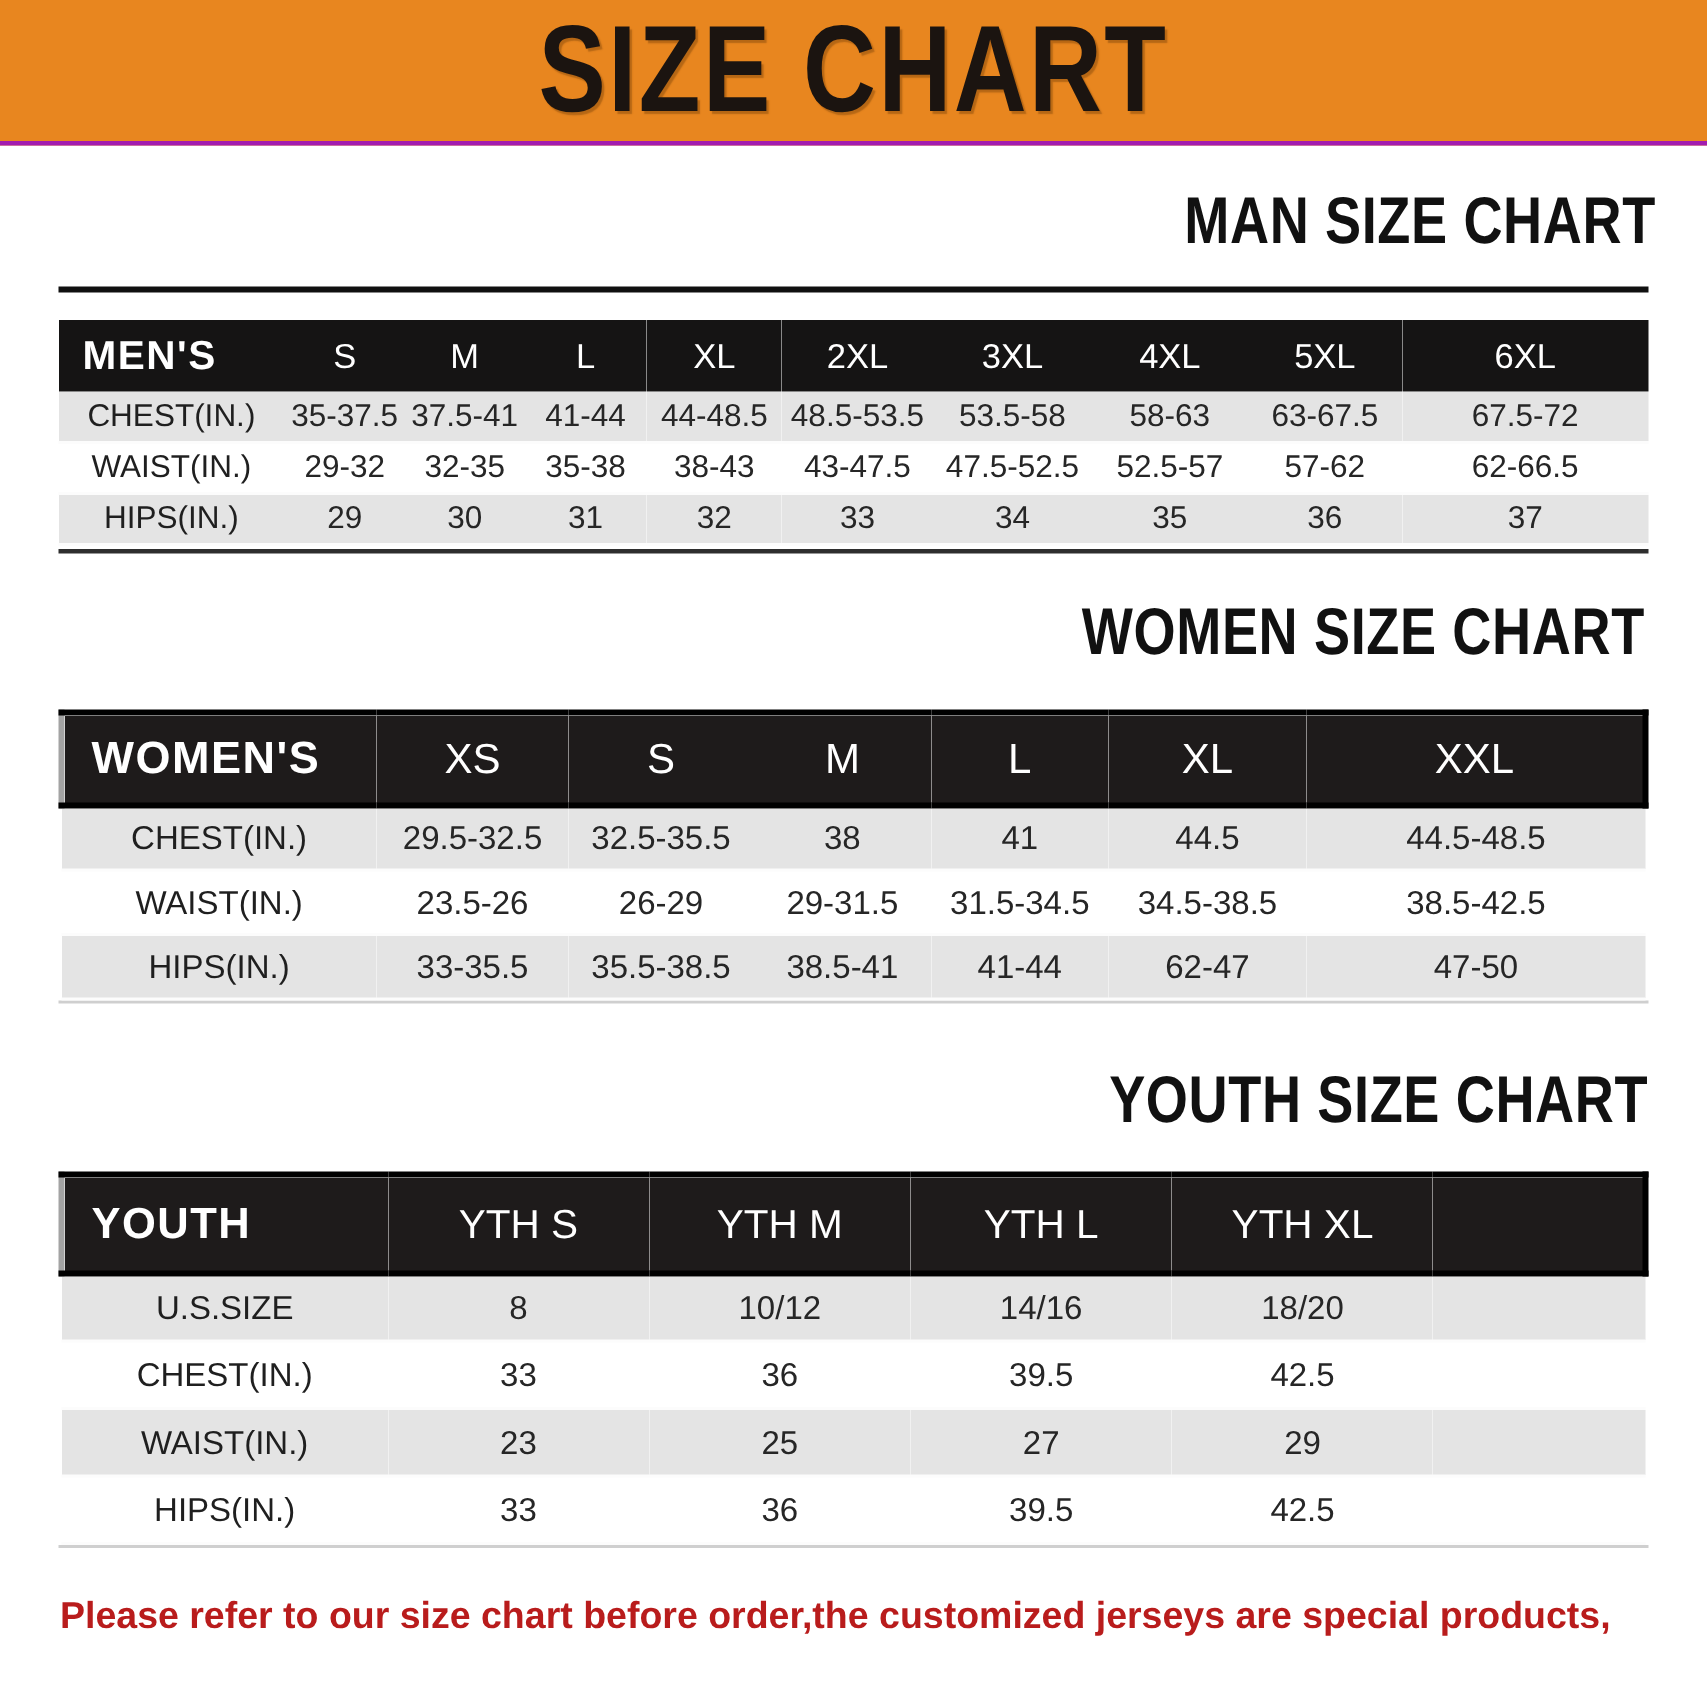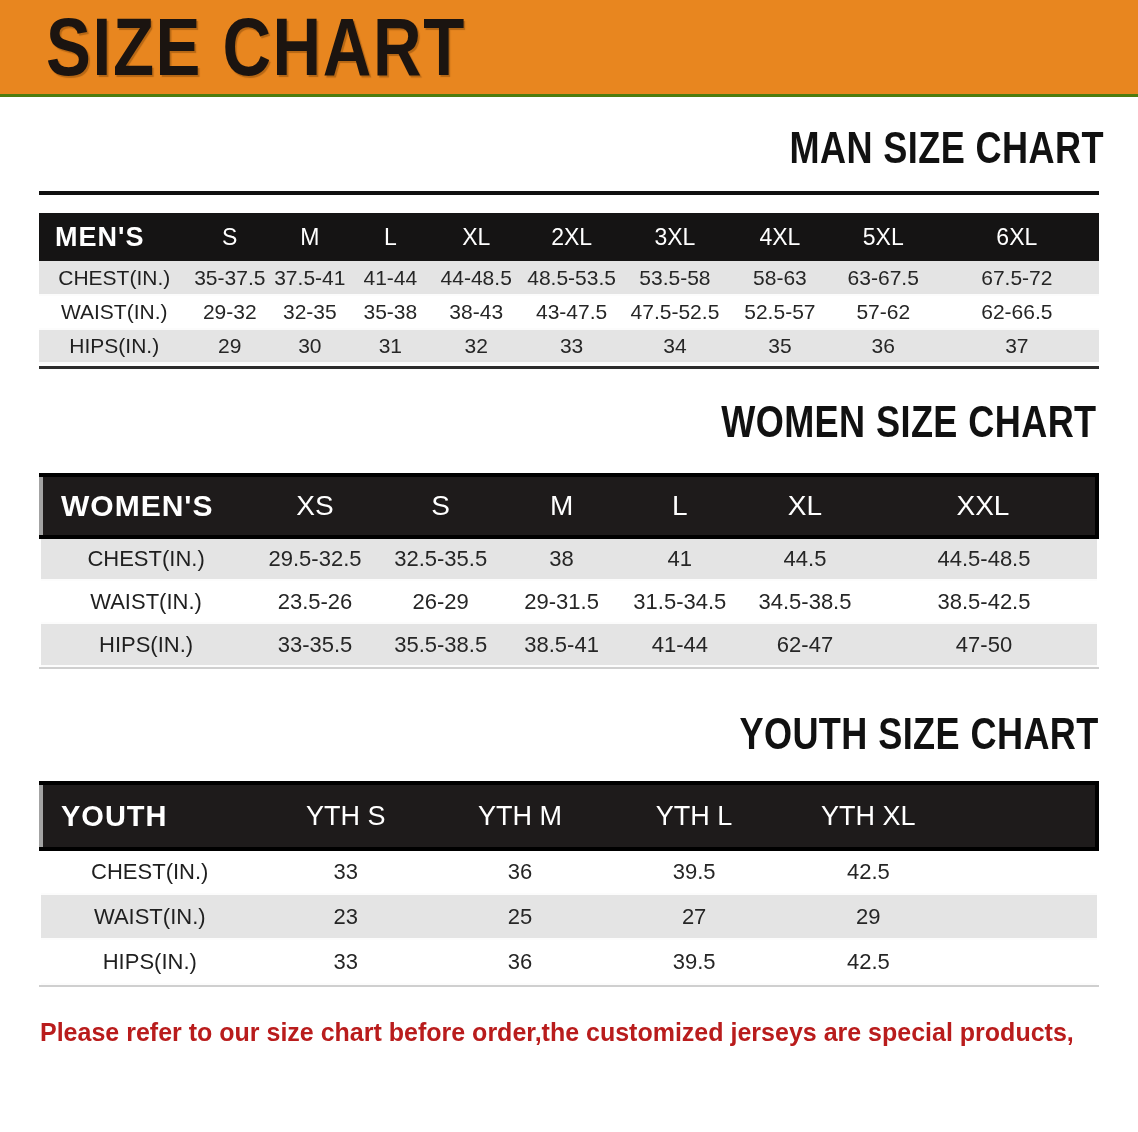--- a/index.html
+++ b/index.html
@@ -6,22 +6,22 @@
   html, body {
     width: 1138px; height: 1132px;
     background: #ffffff;
     font-family: "Liberation Sans", sans-serif;
     overflow: hidden;
   }
   
   .banner {
     width: 100%; height: 97px;
     background: #E8861F;
-    border-bottom: 3px solid #4d7c0f;
-    display: flex; align-items: center; 
+    border-bottom: 3px solid #a21caf;
+    display: flex; align-items: center; justify-content: center;
   }
   .banner-title {
     display: inline-block;
     font-size: 82px; font-weight: bold;
     letter-spacing: 2px;
     color: #1B1410;
     transform: scaleX(0.82);
     white-space: nowrap;
     text-shadow: 2px 2px 1px rgba(90,45,0,0.35);
   }
@@ -264,20 +264,28 @@
       <tr>
         <th class="group">YOUTH</th>
         <th>YTH S</th>
         <th>YTH M</th>
         <th>YTH L</th>
         <th>YTH XL</th>
         <th></th>
       </tr>
     </thead>
     <tbody>
+      <tr class="gray">
+        <td class="row-label">U.S.SIZE</td>
+        <td>8</td>
+        <td>10/12</td>
+        <td>14/16</td>
+        <td>18/20</td>
+        <td></td>
+      </tr>
       <tr>
         <td class="row-label">CHEST(IN.)</td>
         <td>33</td>
         <td>36</td>
         <td>39.5</td>
         <td>42.5</td>
         <td></td>
       </tr>
       <tr class="gray">
         <td class="row-label">WAIST(IN.)</td>

